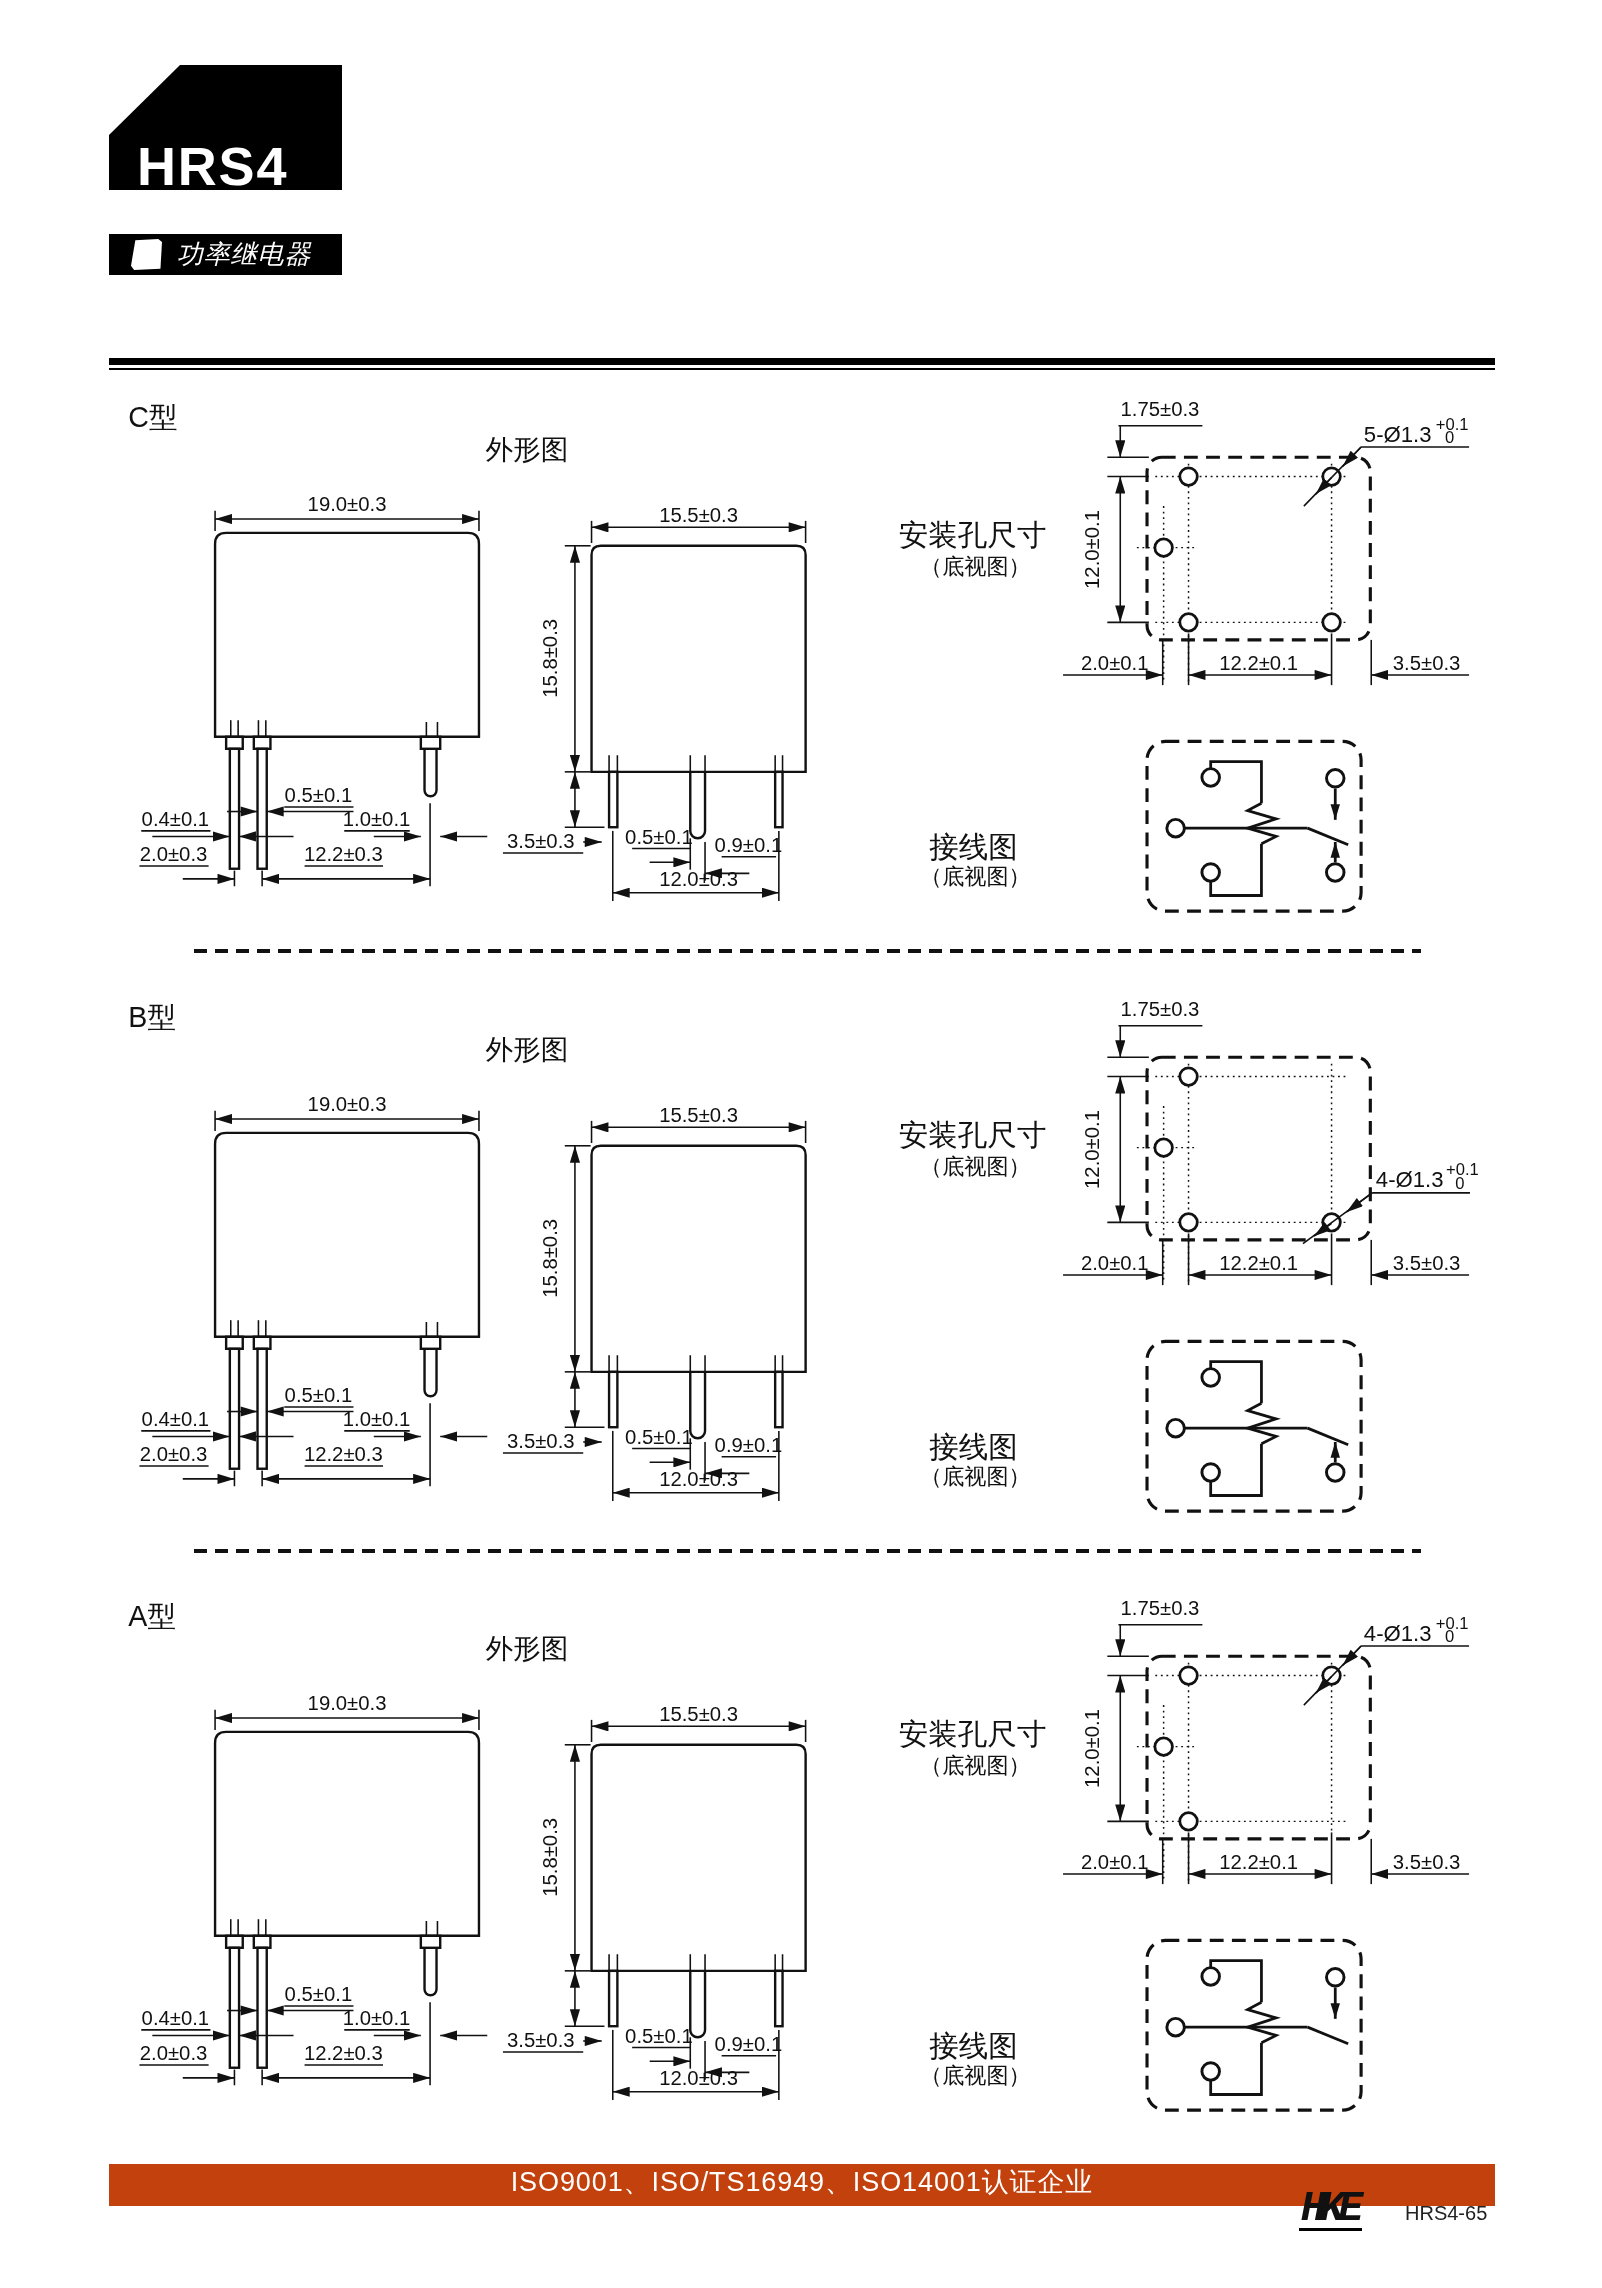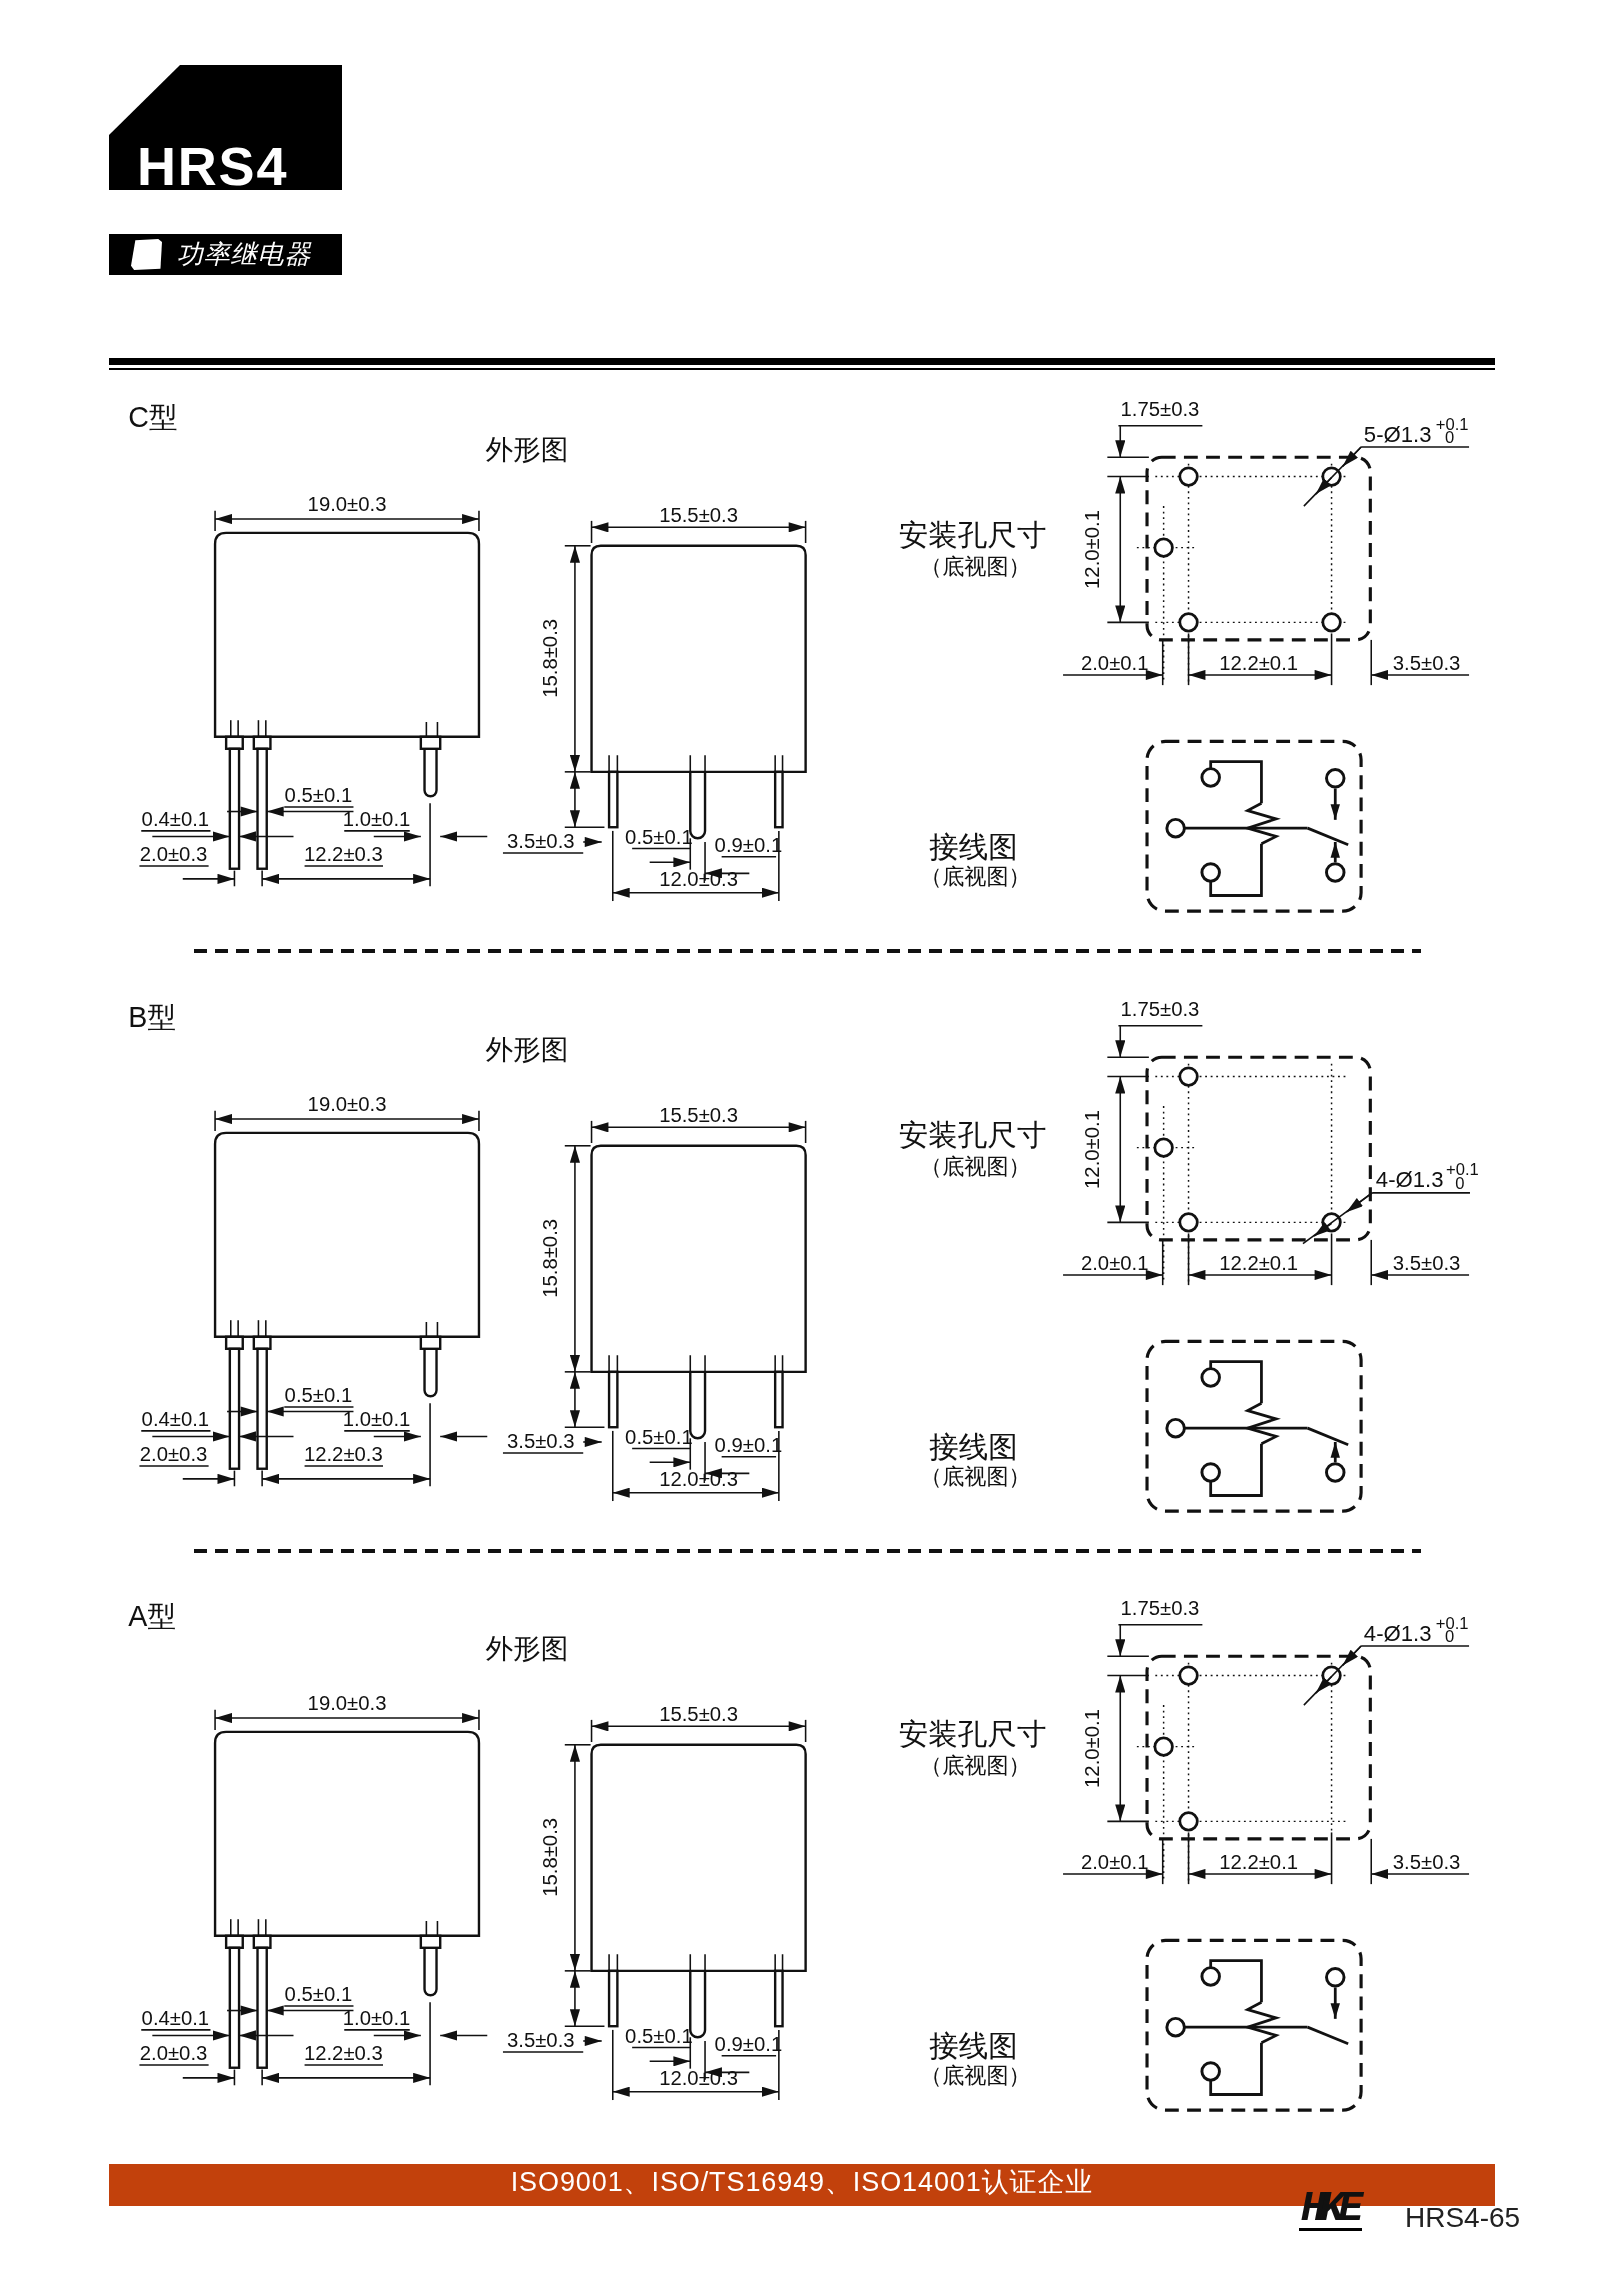--- a/index.html
+++ b/index.html
@@ -20,21 +20,21 @@
   
   .sep{left:194px;width:1227px;height:3.7px;
        background:repeating-linear-gradient(90deg,#111 0 13px,transparent 13px 21px);}
   
   #footer-bar{left:109px;top:2164px;width:1386px;height:42px;background:#c2410c;
               display:flex;align-items:flex-start;justify-content:center;}
   #footer-bar span{color:#fff;font-size:27px;letter-spacing:0.9px;}
   #brand-logo{left:1299px;top:2191px;font-family:Liberation Mono, monospace;
               font-style:italic;font-weight:bold;font-size:42px;letter-spacing:-6.5px;
               border-bottom:3.7px solid #000;padding:0 5.5px 0 1.8px;line-height:37px;}
-  #page-num{left:1405px;top:2202px;font-size:28px;color:#222;}
+  #page-num{left:1405px;top:2202px;font-size:20px;color:#222;}
   
   svg.section{position:absolute;left:0;width:1602px;height:609px;}
   svg text{fill:#111;font-family:"Liberation Sans","DejaVu Sans",sans-serif;}
   .tlabel{font-size:31px;}
   .h2{font-size:30px;}
   .h2b{font-size:32px;}
   .small{font-size:24px;}
   .dim{font-size:22px;}
   .callout{font-size:24px;}
   .tol{font-size:18px;}

